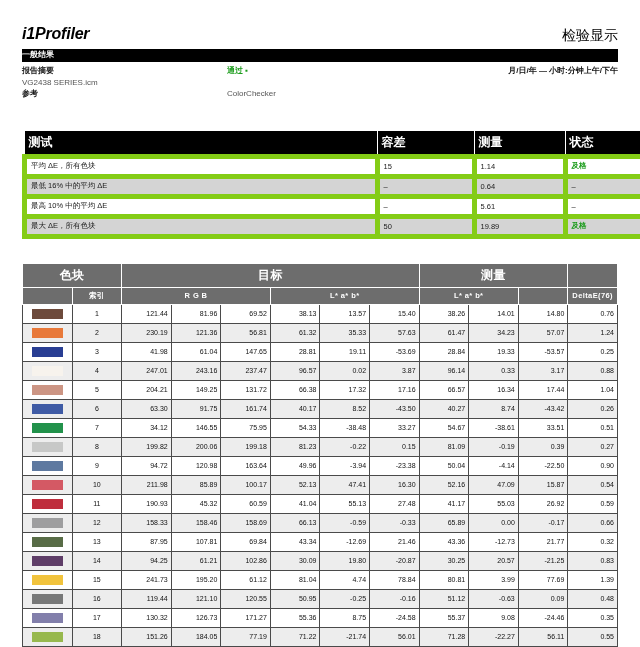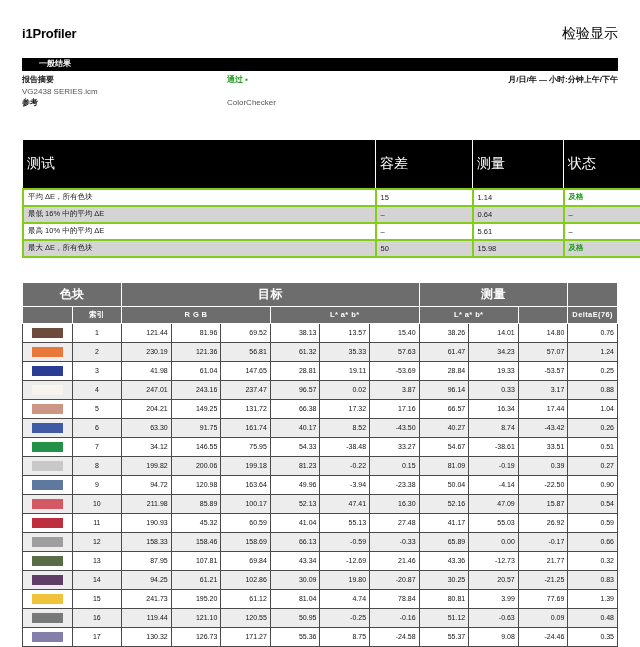--- a/index.html
+++ b/index.html
@@ -24,39 +24,40 @@
 
   
   .app-header {
     display: flex;
     align-items: flex-end;
     justify-content: space-between;
     padding-top: 26px;
     padding-bottom: 4px;
   }
   .app-title {
-    font-size: 13px;
+    font-size: 16px;
     font-weight: bold;
     letter-spacing: -0.2px;
     line-height: 1;
+    font-style: italic;
   }
   .app-subtitle {
     font-size: 14px;
     font-weight: normal;
     line-height: 1;
   }
 
   .section-bar {
     background: #000000;
     color: #ffffff;
     font-size: 8px;
     font-weight: bold;
-    padding: 2px 4px 3px 17px;
+    padding: 2px 4px 3px 0;
     line-height: 1;
-    margin-top: 14px;
+    margin-top: 3px;
   }
 
   .meta {
     margin-top: 3px;
   }
   .meta-row {
     display: flex;
     align-items: baseline;
     font-size: 8px;
     line-height: 1.45;
@@ -89,29 +90,29 @@
     margin-top: 31px;
     width: 596px;
     border-collapse: collapse;
     table-layout: fixed;
     font-size: 7.5px;
   }
   .summary th {
     background: #000;
     color: #fff;
     text-align: left;
-    font-weight: normal;
-    padding: 15px 4px;
-    font-size: 14px;
+    font-weight: bold;
+    padding: 3px 4px;
+    font-size: 12px;
     border-right: 1px solid #fff;
   }
   .summary th:last-child { border-right: none; }
   .summary td {
     padding: 2px 4px;
-    border: 2px solid #84cc16;
+    border: 5px solid #84cc16;
     color: #1a1a1a;
     height: 11px;
   }
   .summary tr.odd td { background: #ffffff; }
   .summary tr.even td { background: #d4d4d4; }
   .summary td.status-pass { color: #1a9b1a; font-weight: bold; }
   .col-test { width: 344px; }
   .col-tol  { width: 88px; }
   .col-meas { width: 82px; }
   .col-stat { width: 82px; }
@@ -213,21 +214,21 @@
         </tr>
         <tr class="odd">
           <td>最高 10% 中的平均 ΔE</td>
           <td>–</td>
           <td>5.61</td>
           <td>–</td>
         </tr>
         <tr class="even">
           <td>最大 ΔE，所有色块</td>
           <td>50</td>
-          <td>15.98</td>
+          <td>19.89</td>
           <td class="status-pass">及格</td>
         </tr>
       </tbody>
   </table>
 
   <table class="data">
     <thead>
       <tr>
         <th class="grp" colspan="2">色块</th>
         <th class="grp" colspan="6">目标</th>

